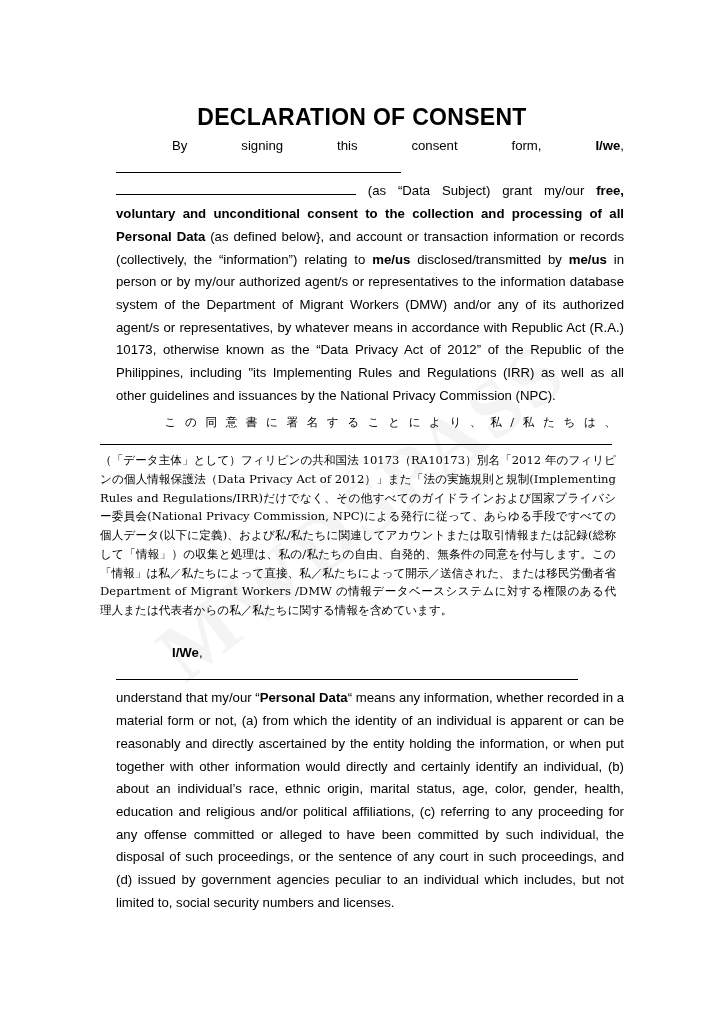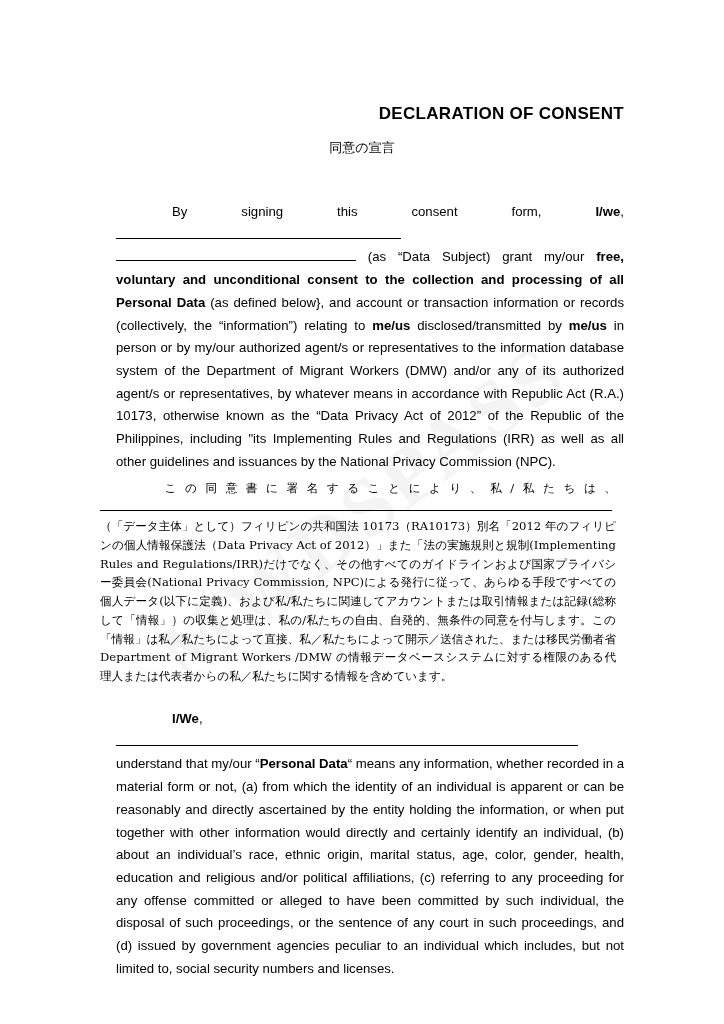--- a/index.html
+++ b/index.html
@@ -33,25 +33,25 @@
     pointer-events: none;
     user-select: none;
     z-index: 0;
   }
   .content {
     position: relative;
     z-index: 1;
     padding: 104px 100px 0 100px;
   }
   .title {
-    text-align: right;
-    font-size: 17px;
+    text-align: center;
+    font-size: 23px;
     font-weight: 700;
     letter-spacing: 0.3px;
-    margin: 0 0 15px 0;
+    margin: 0 0 4px 0;
   }
   .subtitle {
     text-align: center;
     font-size: 13px;
     font-weight: 400;
     margin: 0 0 44px 0;
     font-family: "DejaVu Sans", sans-serif;
   }
   p.en {
     font-size: 13.2px;
@@ -95,21 +95,20 @@
 </head>
 <body>
 
 <div class="page">
 
   <div class="watermark">MWDSPASS</div>
 
   <div class="content">
 
     <h1 class="title">DECLARATION OF CONSENT</h1>
-    <div class="subtitle">同意の宣言</div>
 
     <p class="en">
       <span class="indent"></span><span>By signing this consent form, </span><b>I/we</b><span>, </span><span class="blank b1"></span><span class="blank b2"></span><span> (as “Data Subject) grant my/our </span><b>free, voluntary and unconditional consent to the collection and processing of all Personal Data</b><span> (as defined below}, and account or transaction information or records (collectively, the “information”) relating to </span><b>me/us</b><span> disclosed/transmitted by </span><b>me/us</b><span> in person or by my/our authorized agent/s or representatives to the information database system of the Department of Migrant Workers (DMW) and/or any of its authorized agent/s or representatives, by whatever means in accordance with Republic Act (R.A.) 10173, otherwise known as the “Data Privacy Act of 2012” of the Republic of the Philippines, including "its Implementing Rules and Regulations (IRR) as well as all other guidelines and issuances by the National Privacy Commission (NPC).</span>
     </p>
 
     <p class="jp">
       <span class="indent-jp"></span><span>この同意書に署名することにより、私/私たちは、</span><span class="blank jpb1"></span><span class="blank jpb2"></span><span>（「データ主体」として）フィリピンの共和国法 10173（RA10173）別名「2012 年のフィリピンの個人情報保護法（Data Privacy Act of 2012）」また「法の実施規則と規制(Implementing Rules and Regulations/IRR)だけでなく、その他すべてのガイドラインおよび国家プライバシー委員会(National Privacy Commission, NPC)による発行に従って、あらゆる手段ですべての個人データ(以下に定義)、および私/私たちに関連してアカウントまたは取引情報または記録(総称して「情報」）の収集と処理は、私の/私たちの自由、自発的、無条件の同意を付与します。この「情報」は私／私たちによって直接、私／私たちによって開示／送信された、または移民労働者省 Department of Migrant Workers /DMW の情報データベースシステムに対する権限のある代理人または代表者からの私／私たちに関する情報を含めています。</span>
     </p>
 
     <p class="en block2">

